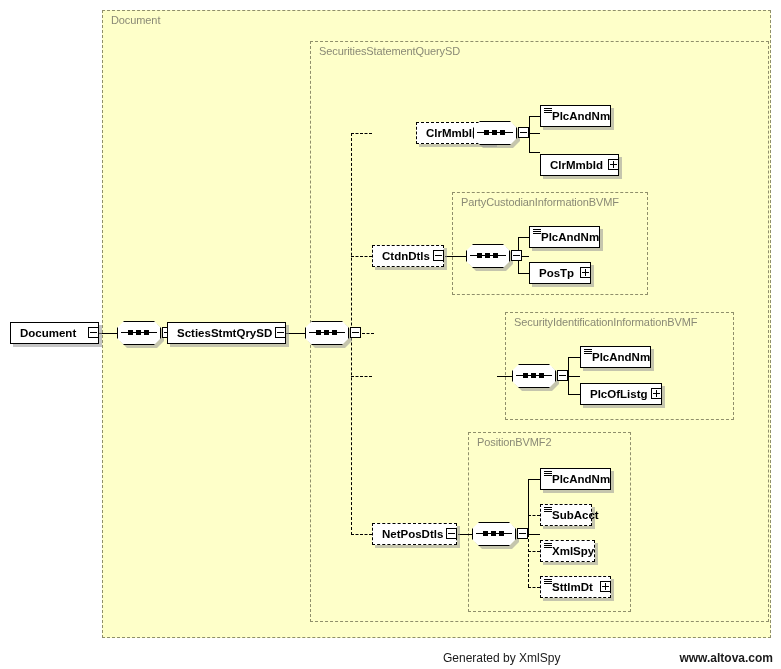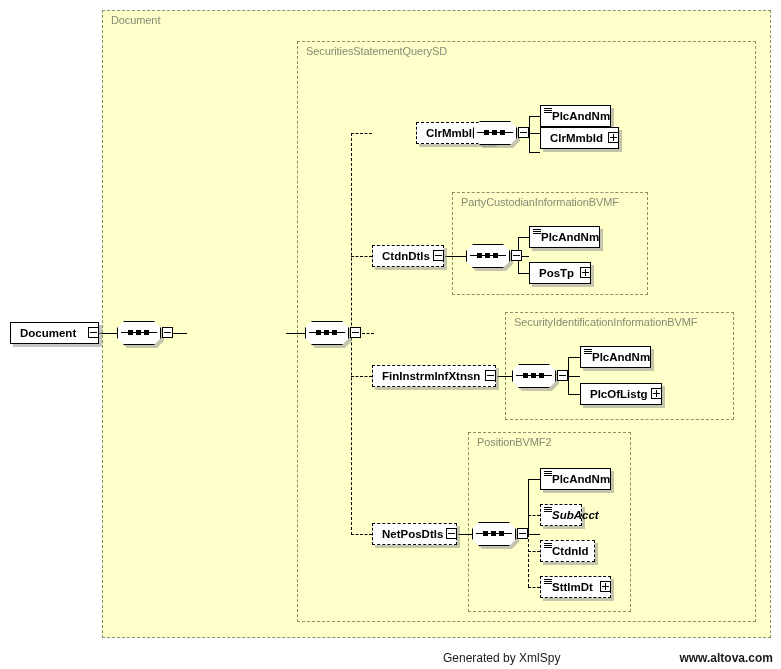--- a/index.html
+++ b/index.html
@@ -197,21 +197,21 @@
 </style>
 </head>
 <body>
 
 <div id="diagram">
 
   <div class="group" style="left:102px; top:10px; width:669px; height:628px;">
     <span class="group-label">Document</span>
   </div>
 
-  <div class="group nested" style="left:297px; top:41px; width:459px; height:581px;">
+  <div class="group nested" style="left:310px; top:41px; width:459px; height:581px;">
     <span class="group-label">SecuritiesStatementQuerySD</span>
   </div>
 
 
   <div class="group nested" style="left:505px; top:312px; width:229px; height:108px;">
     <span class="group-label">SecurityIdentificationInformationBVMF</span>
   </div>
 
   <div class="group nested" style="left:452px; top:192px; width:196px; height:103px;">
     <span class="group-label">PartyCustodianInformationBVMF</span>
@@ -275,20 +275,24 @@
     <span class="oct"></span>
     <span class="bar"></span>
     <span class="dots">
         <b></b>
         <b></b>
         <b></b>
       </span>
     <span class="expander"></span>
   </div>
 
+  <div class="node" style="left:167px; top:322px; width:119px;">
+    <span class="label">SctiesStmtQrySD</span>
+    <span class="expander"></span>
+  </div>
 
   <div class="seq" style="left:305px; top:321px;">
     <span class="octshadow"></span>
     <span class="oct"></span>
     <span class="bar"></span>
     <span class="dots">
         <b></b>
         <b></b>
         <b></b>
       </span>
@@ -314,21 +318,21 @@
 
   <div class="node hasattr" style="left:540px; top:105px; width:71px;">
     <span class="attr-glyph">
         <i></i>
         <i></i>
         <i></i>
       </span>
     <span class="label">PlcAndNm</span>
   </div>
 
-  <div class="node" style="left:540px; top:127px; width:79px;">
+  <div class="node" style="left:540px; top:154px; width:79px;">
     <span class="label">ClrMmbId</span>
     <span class="expander plus"></span>
   </div>
 
   <div class="node optional" style="left:372px; top:245px; width:72px;">
     <span class="label">CtdnDtls</span>
     <span class="expander"></span>
   </div>
 
   <div class="seq" style="left:466px; top:244px;">
@@ -350,24 +354,20 @@
         <i></i>
       </span>
     <span class="label">PlcAndNm</span>
   </div>
 
   <div class="node" style="left:529px; top:262px; width:62px;">
     <span class="label">PosTp</span>
     <span class="expander plus"></span>
   </div>
 
-  <div class="node optional" style="left:372px; top:365px; width:124px;">
-    <span class="label">FinInstrmInfXtnsn</span>
-    <span class="expander"></span>
-  </div>
 
   <div class="seq" style="left:512px; top:364px;">
     <span class="octshadow"></span>
     <span class="oct"></span>
     <span class="bar"></span>
     <span class="dots">
         <b></b>
         <b></b>
         <b></b>
       </span>
@@ -407,36 +407,36 @@
 
   <div class="node hasattr" style="left:540px; top:468px; width:71px;">
     <span class="attr-glyph">
         <i></i>
         <i></i>
         <i></i>
       </span>
     <span class="label">PlcAndNm</span>
   </div>
 
-  <div class="node optional hasattr" style="left:540px; top:504px; width:42px;font-style:italic;">
+  <div class="node optional hasattr" style="left:540px; top:504px; width:52px;">
     <span class="attr-glyph">
         <i></i>
         <i></i>
         <i></i>
       </span>
     <span class="label">SubAcct</span>
   </div>
 
   <div class="node optional hasattr" style="left:540px; top:540px; width:55px;">
     <span class="attr-glyph">
         <i></i>
         <i></i>
         <i></i>
       </span>
-    <span class="label">CtdnId</span>
+    <span class="label">XmlSpy</span>
   </div>
 
   <div class="node optional hasattr" style="left:540px; top:576px; width:71px;">
     <span class="attr-glyph">
         <i></i>
         <i></i>
         <i></i>
       </span>
     <span class="label">SttlmDt</span>
     <span class="expander plus"></span>

